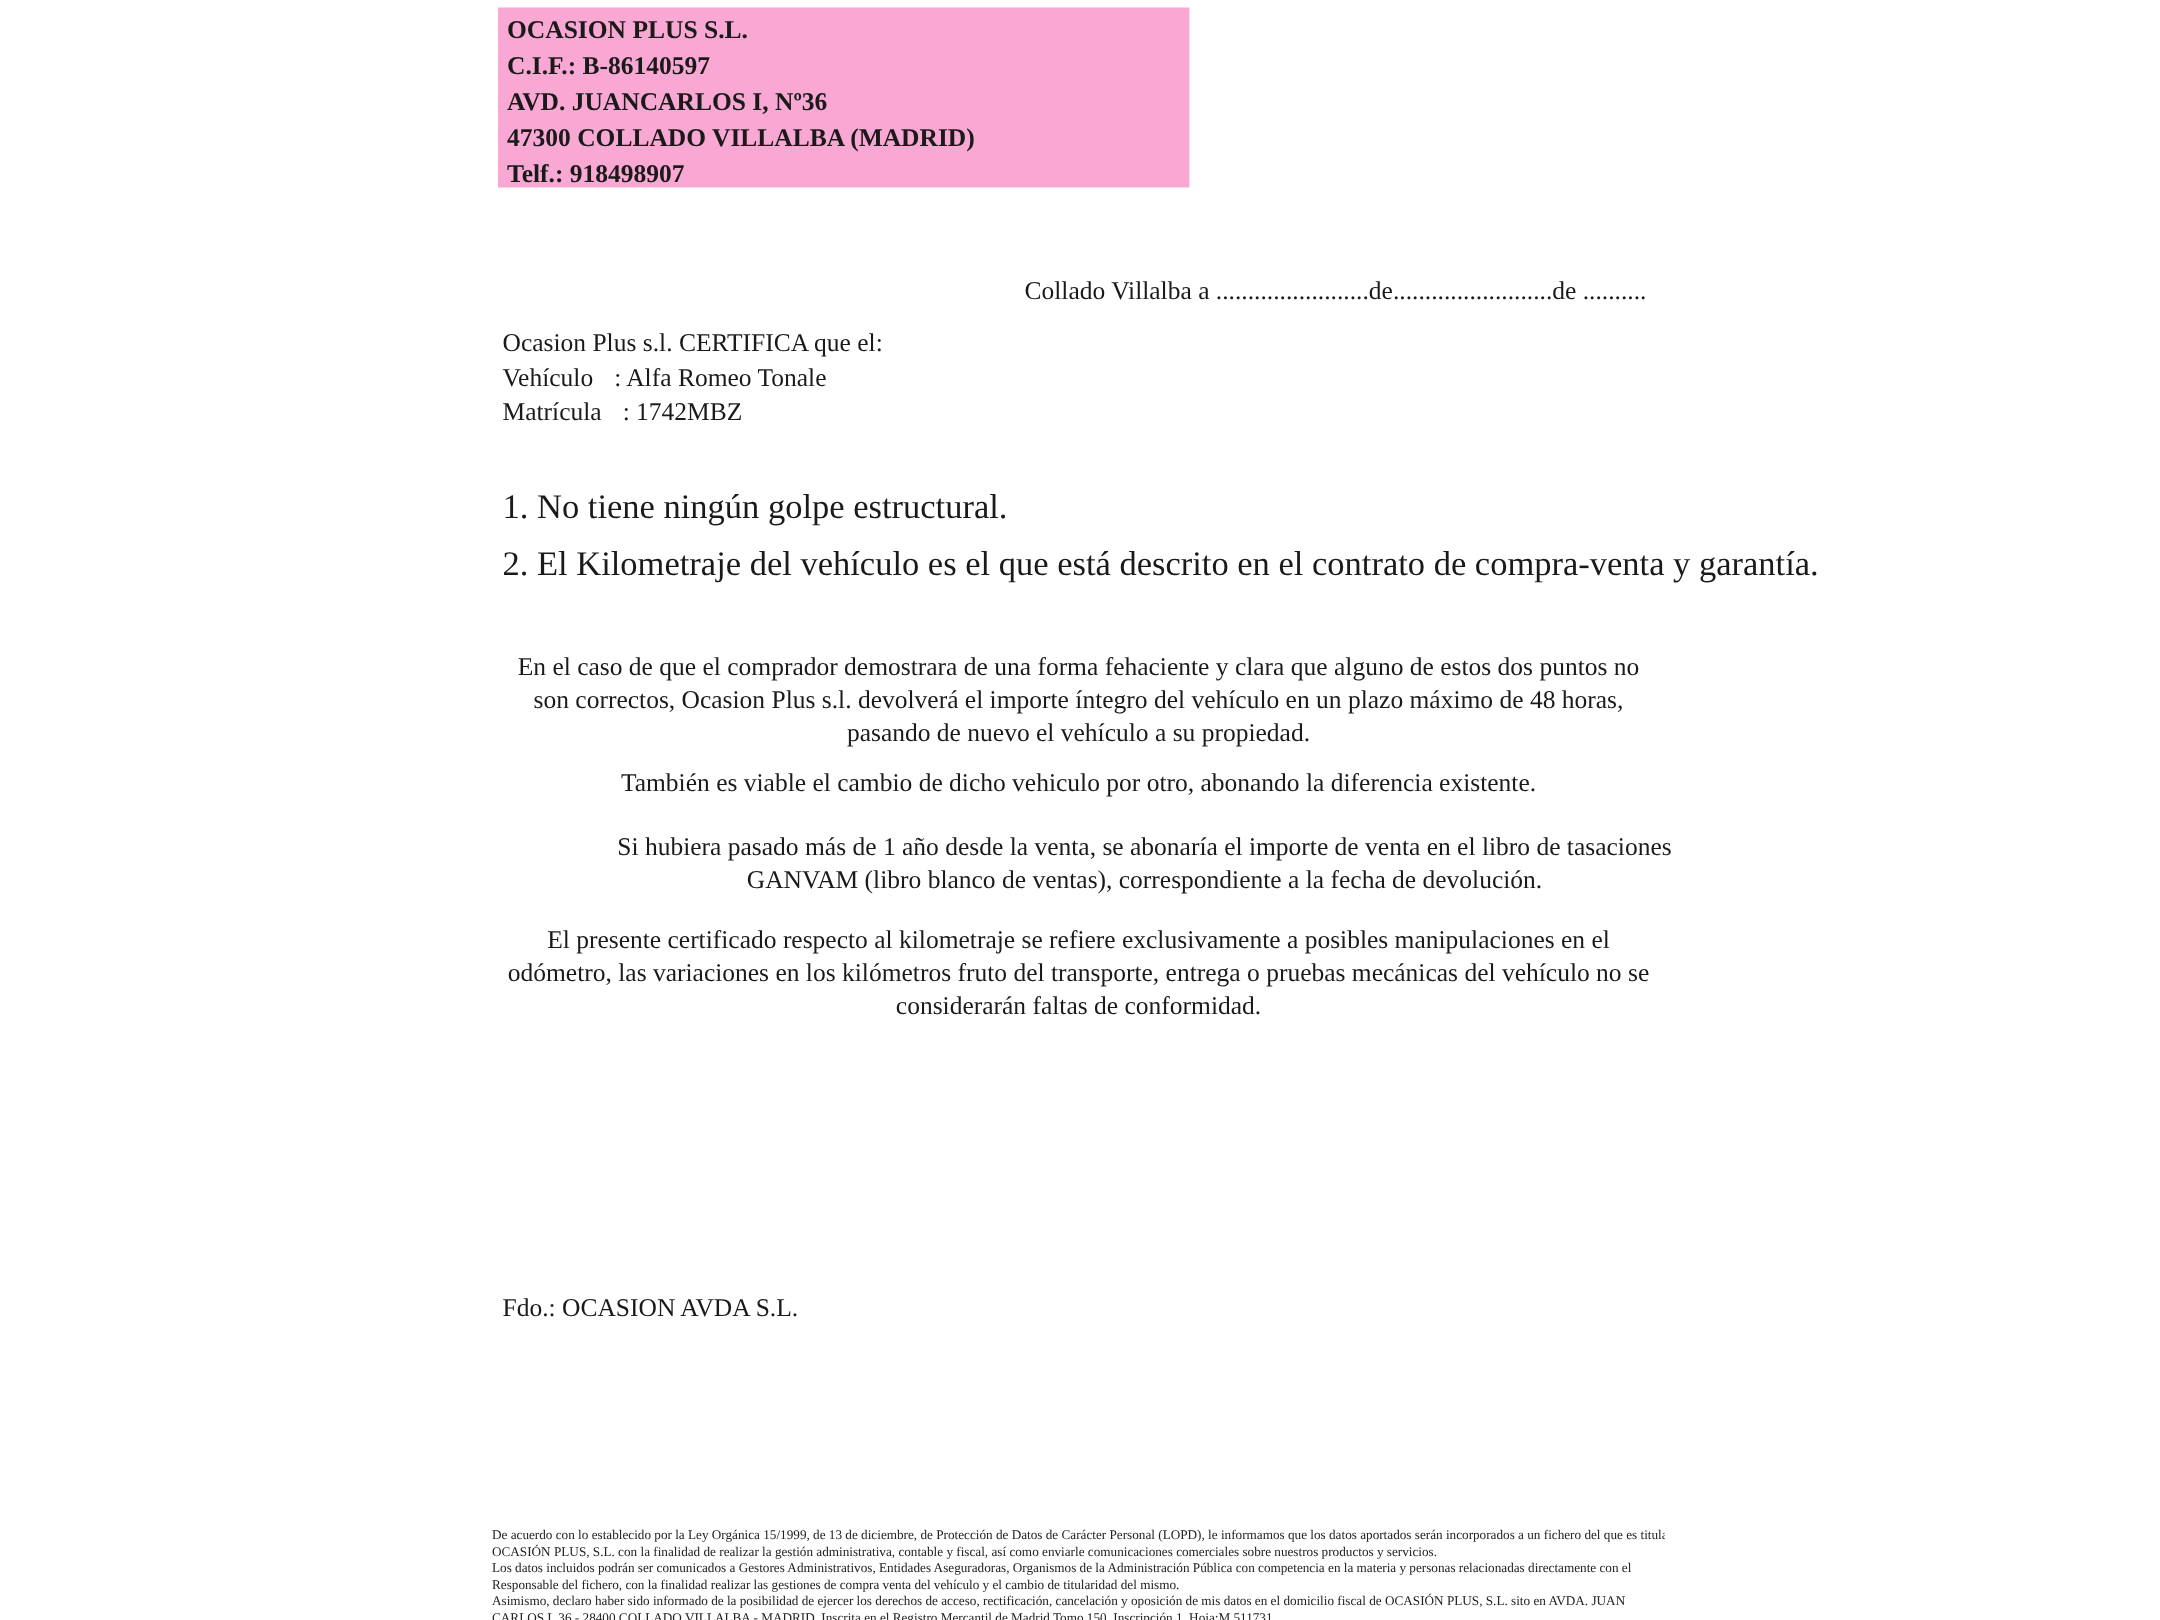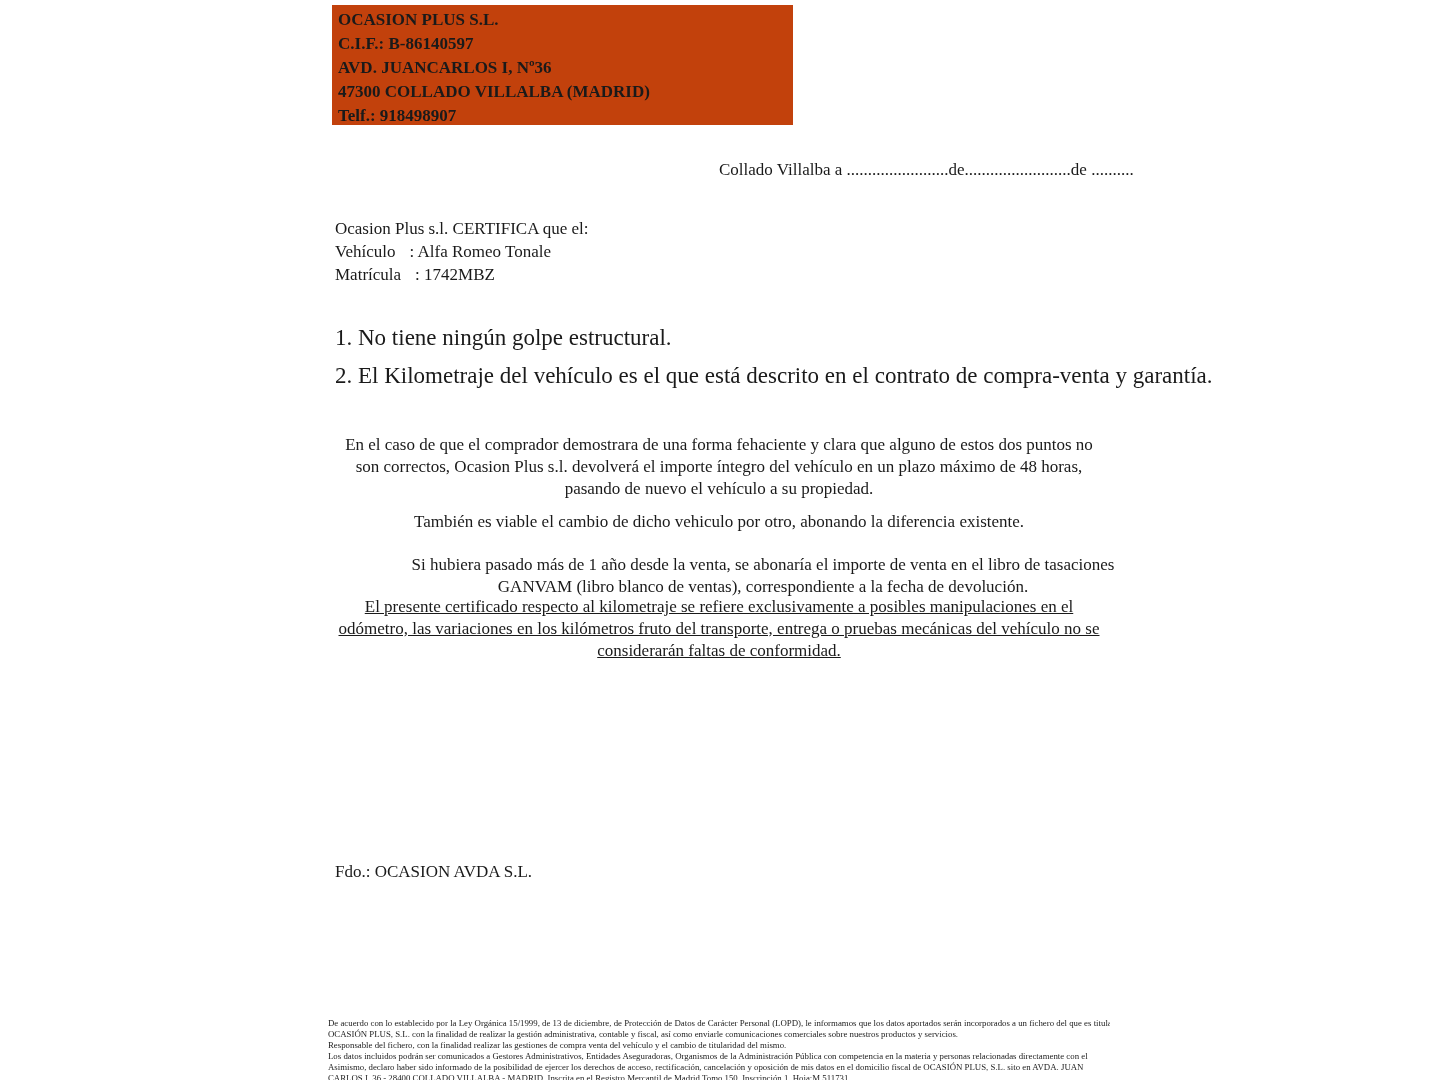--- a/index.html
+++ b/index.html
@@ -28,24 +28,23 @@
   }
   .letterhead div {
     font-weight: bold;
     font-size: 17px;
     line-height: 24px;
     white-space: nowrap;
   }
   .date-line {
     position: absolute;
     left: 683px;
-    top: 160px;
+    top: 184px;
     font-size: 17px;
     white-space: nowrap;
-    margin-left: 36px;
   }
   .certify {
     position: absolute;
     left: 335px;
     top: 217px;
     font-size: 17px;
     line-height: 23px;
   }
   .certify .row { white-space: nowrap; }
   .underlined { }
@@ -62,21 +61,21 @@
     position: absolute;
     left: 335px;
     width: 768px;
     font-size: 17px;
     line-height: 22px;
     text-align: center;
   }
   .para-1 { top: 434px; }
   .para-2 { top: 511px; }
   .para-3 { top: 554px; margin-left: 44px; }
-  .para-4 { top: 596px; text-decoration: underline; }
+  .para-4 { top: 616px; }
   .signature {
     position: absolute;
     left: 335px;
     top: 862px;
     font-size: 17px;
     white-space: nowrap;
   }
   .legal-footer {
     position: absolute;
     left: 328px;
@@ -86,21 +85,21 @@
     line-height: 11px;
     color: #222222;
   }
   .legal-footer div { white-space: nowrap; overflow: hidden; }
 </style>
 </head>
 <body>
 
 <div class="page">
 
-  <div class="letterhead" style="background: #c2410c;">
+  <div class="letterhead" style="background: #f9a8d4;">
     <div>OCASION PLUS S.L.</div>
     <div>C.I.F.: B-86140597</div>
     <div>AVD. JUANCARLOS I, Nº36</div>
     <div>47300 COLLADO VILLALBA (MADRID)</div>
     <div>Telf.: 918498907</div>
   </div>
 
   <div class="date-line">Collado Villalba a ........................de.........................de ..........</div>
 
   <div class="certify">
@@ -119,19 +118,19 @@
   <div class="para para-1">En el caso de que el comprador demostrara de una forma fehaciente y clara que alguno de estos dos puntos no son correctos, Ocasion Plus s.l. devolverá el importe íntegro del vehículo en un plazo máximo de 48 horas, pasando de nuevo el vehículo a su propiedad.</div>
   <div class="para para-2">También es viable el cambio de dicho vehiculo por otro, abonando la diferencia existente.</div>
   <div class="para para-3">Si hubiera pasado más de 1 año desde la venta, se abonaría el importe de venta en el libro de tasaciones GANVAM (libro blanco de ventas), correspondiente a la fecha de devolución.</div>
   <div class="para para-4">El presente certificado respecto al kilometraje se refiere exclusivamente a posibles manipulaciones en el odómetro, las variaciones en los kilómetros fruto del transporte, entrega o pruebas mecánicas del vehículo no se considerarán faltas de conformidad.</div>
 
   <div class="signature">Fdo.: OCASION AVDA S.L.</div>
 
   <div class="legal-footer">
     <div>De acuerdo con lo establecido por la Ley Orgánica 15/1999, de 13 de diciembre, de Protección de Datos de Carácter Personal (LOPD), le informamos que los datos aportados serán incorporados a un fichero del que es titular</div>
     <div>OCASIÓN PLUS, S.L. con la finalidad de realizar la gestión administrativa, contable y fiscal, así como enviarle comunicaciones comerciales sobre nuestros productos y servicios.</div>
+    <div>Los datos incluidos podrán ser comunicados a Gestores Administrativos, Entidades Aseguradoras, Organismos de la Administración Pública con competencia en la materia y personas relacionadas directamente con el</div>
     <div>Responsable del fichero, con la finalidad realizar las gestiones de compra venta del vehículo y el cambio de titularidad del mismo.</div>
-    <div>Los datos incluidos podrán ser comunicados a Gestores Administrativos, Entidades Aseguradoras, Organismos de la Administración Pública con competencia en la materia y personas relacionadas directamente con el</div>
     <div>Asimismo, declaro haber sido informado de la posibilidad de ejercer los derechos de acceso, rectificación, cancelación y oposición de mis datos en el domicilio fiscal de OCASIÓN PLUS, S.L. sito en AVDA. JUAN</div>
     <div>CARLOS I, 36 - 28400 COLLADO VILLALBA - MADRID. Inscrita en el Registro Mercantil de Madrid Tomo 150, Inscripción 1. Hoja:M 511731</div>
   </div>
 
 </div>
 
 </body></html>

